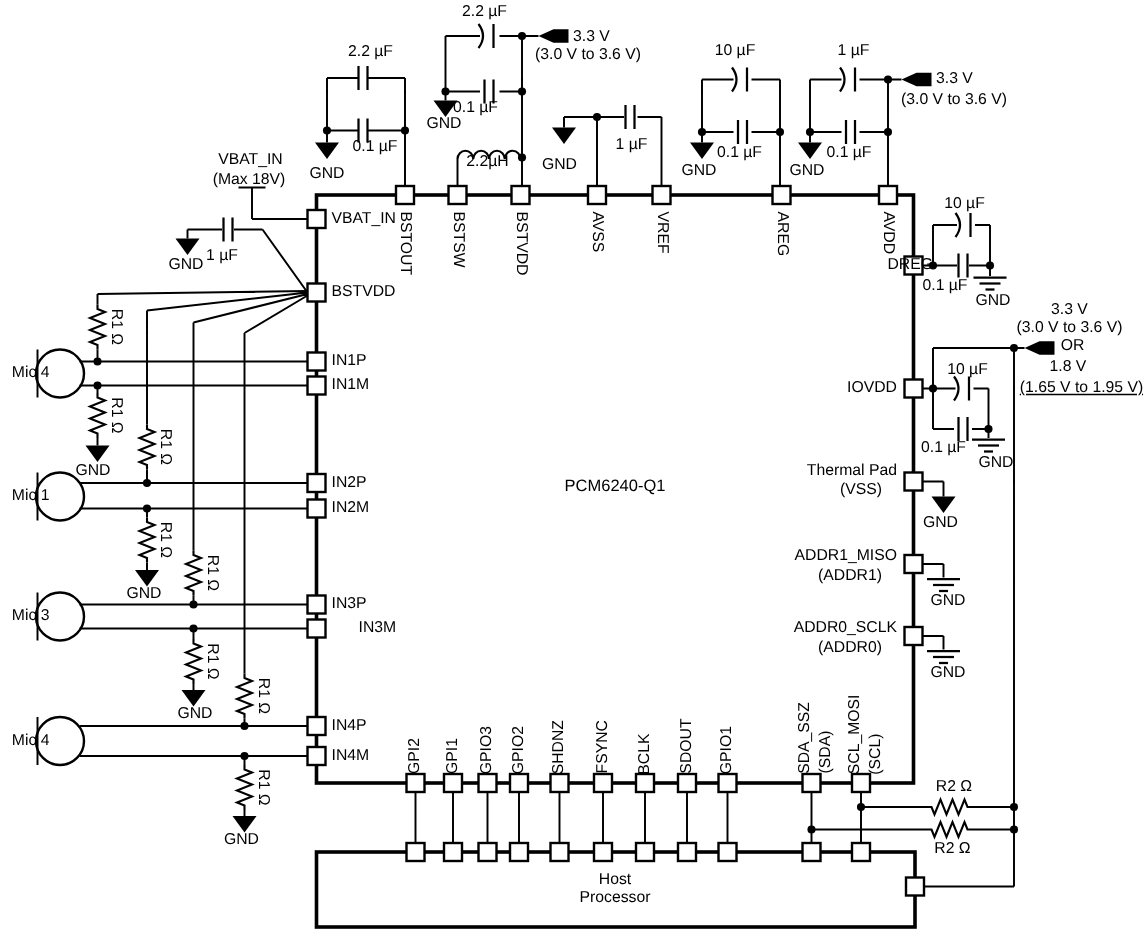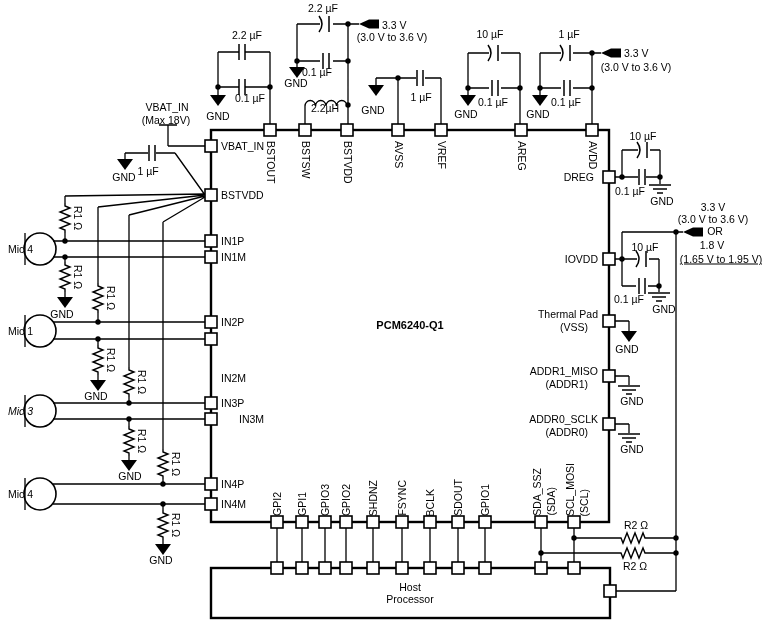--- a/index.html
+++ b/index.html
@@ -223,44 +223,44 @@
     <use href="#dot" x="622" y="259"></use>
         <use href="#dot" x="659" y="286"></use>
     <use href="#dot" x="676" y="232"></use>
     <use href="#dot" x="541" y="553"></use>
         <use href="#dot" x="574" y="538"></use>
     <use href="#dot" x="676" y="538"></use>
         <use href="#dot" x="676" y="553"></use>
   </g>
 </svg>
 
-<div class="lbl c big" style="left:410px;top:325px;font-weight:bold;">PCM6240-Q1</div>
+<div class="lbl c big" style="left:410px;top:325px;">PCM6240-Q1</div>
 <div class="lbl c" style="left:410px;top:587px;">Host</div>
 <div class="lbl c" style="left:410px;top:599px;">Processor</div>
 
 <div class="lbl vt" style="left:270px;top:141px;">BSTOUT</div>
 <div class="lbl vt" style="left:305px;top:141px;">BSTSW</div>
 <div class="lbl vt" style="left:347px;top:141px;">BSTVDD</div>
 <div class="lbl vt" style="left:398px;top:141px;">AVSS</div>
 <div class="lbl vt" style="left:441px;top:141px;">VREF</div>
 <div class="lbl vt" style="left:521px;top:141px;">AREG</div>
 <div class="lbl vt" style="left:592px;top:141px;">AVDD</div>
 
 <div class="lbl l" style="left:221px;top:146px;">VBAT_IN</div>
 <div class="lbl l" style="left:221px;top:195px;">BSTVDD</div>
 <div class="lbl l" style="left:221px;top:241px;">IN1P</div>
 <div class="lbl l" style="left:221px;top:257px;">IN1M</div>
 <div class="lbl l" style="left:221px;top:322px;">IN2P</div>
-<div class="lbl l" style="left:221px;top:339px;margin-top:39px;">IN2M</div>
+<div class="lbl l" style="left:221px;top:339px;">IN2M</div>
 <div class="lbl l" style="left:221px;top:403px;">IN3P</div>
 <div class="lbl l" style="left:239px;top:419px;">IN3M</div>
 <div class="lbl l" style="left:221px;top:484px;">IN4P</div>
 <div class="lbl l" style="left:221px;top:504px;">IN4M</div>
 
-<div class="lbl r" style="left:594px;top:177px;">DREG</div>
+<div class="lbl r" style="left:622px;top:177px;">DREG</div>
 <div class="lbl r" style="left:598px;top:259px;">IOVDD</div>
 <div class="lbl r" style="left:598px;top:314px;">Thermal Pad</div>
 <div class="lbl r" style="left:588px;top:327px;">(VSS)</div>
 <div class="lbl r" style="left:598px;top:371px;">ADDR1_MISO</div>
 <div class="lbl r" style="left:588px;top:384px;">(ADDR1)</div>
 <div class="lbl r" style="left:598px;top:419px;">ADDR0_SCLK</div>
 <div class="lbl r" style="left:588px;top:432px;">(ADDR0)</div>
 
 <div class="lbl vb" style="left:277px;bottom:106px;">GPI2</div>
 <div class="lbl vb" style="left:302px;bottom:106px;">GPI1</div>
@@ -318,21 +318,21 @@
 <div class="lbl c" style="left:715px;top:231px;">OR</div>
 <div class="lbl c" style="left:712px;top:245px;">1.8 V</div>
 <div class="lbl c" style="left:721px;top:259px;text-decoration:underline;">(1.65 V to 1.95 V)</div>
 
 <div class="lbl c" style="left:627px;top:349px;">GND</div>
 <div class="lbl c" style="left:632px;top:401px;">GND</div>
 <div class="lbl c" style="left:632px;top:449px;">GND</div>
 
 <div class="lbl r" style="left:33px;top:249px;">Mic 4</div>
 <div class="lbl r" style="left:33px;top:331px;">Mic 1</div>
-<div class="lbl r" style="left:33px;top:411px;font-style:italic;">Mic 3</div>
+<div class="lbl r" style="left:33px;top:411px;">Mic 3</div>
 <div class="lbl r" style="left:33px;top:494px;">Mic 4</div>
 
 <div class="lbl c" style="left:62px;top:314px;">GND</div>
 <div class="lbl c" style="left:96px;top:396px;">GND</div>
 <div class="lbl c" style="left:130px;top:476px;">GND</div>
 <div class="lbl c" style="left:161px;top:560px;">GND</div>
 
 <div class="lbl vtc" style="left:77px;top:218px;">R1 Ω</div>
 <div class="lbl vtc" style="left:77px;top:277px;">R1 Ω</div>
 <div class="lbl vtc" style="left:110px;top:298px;">R1 Ω</div>

